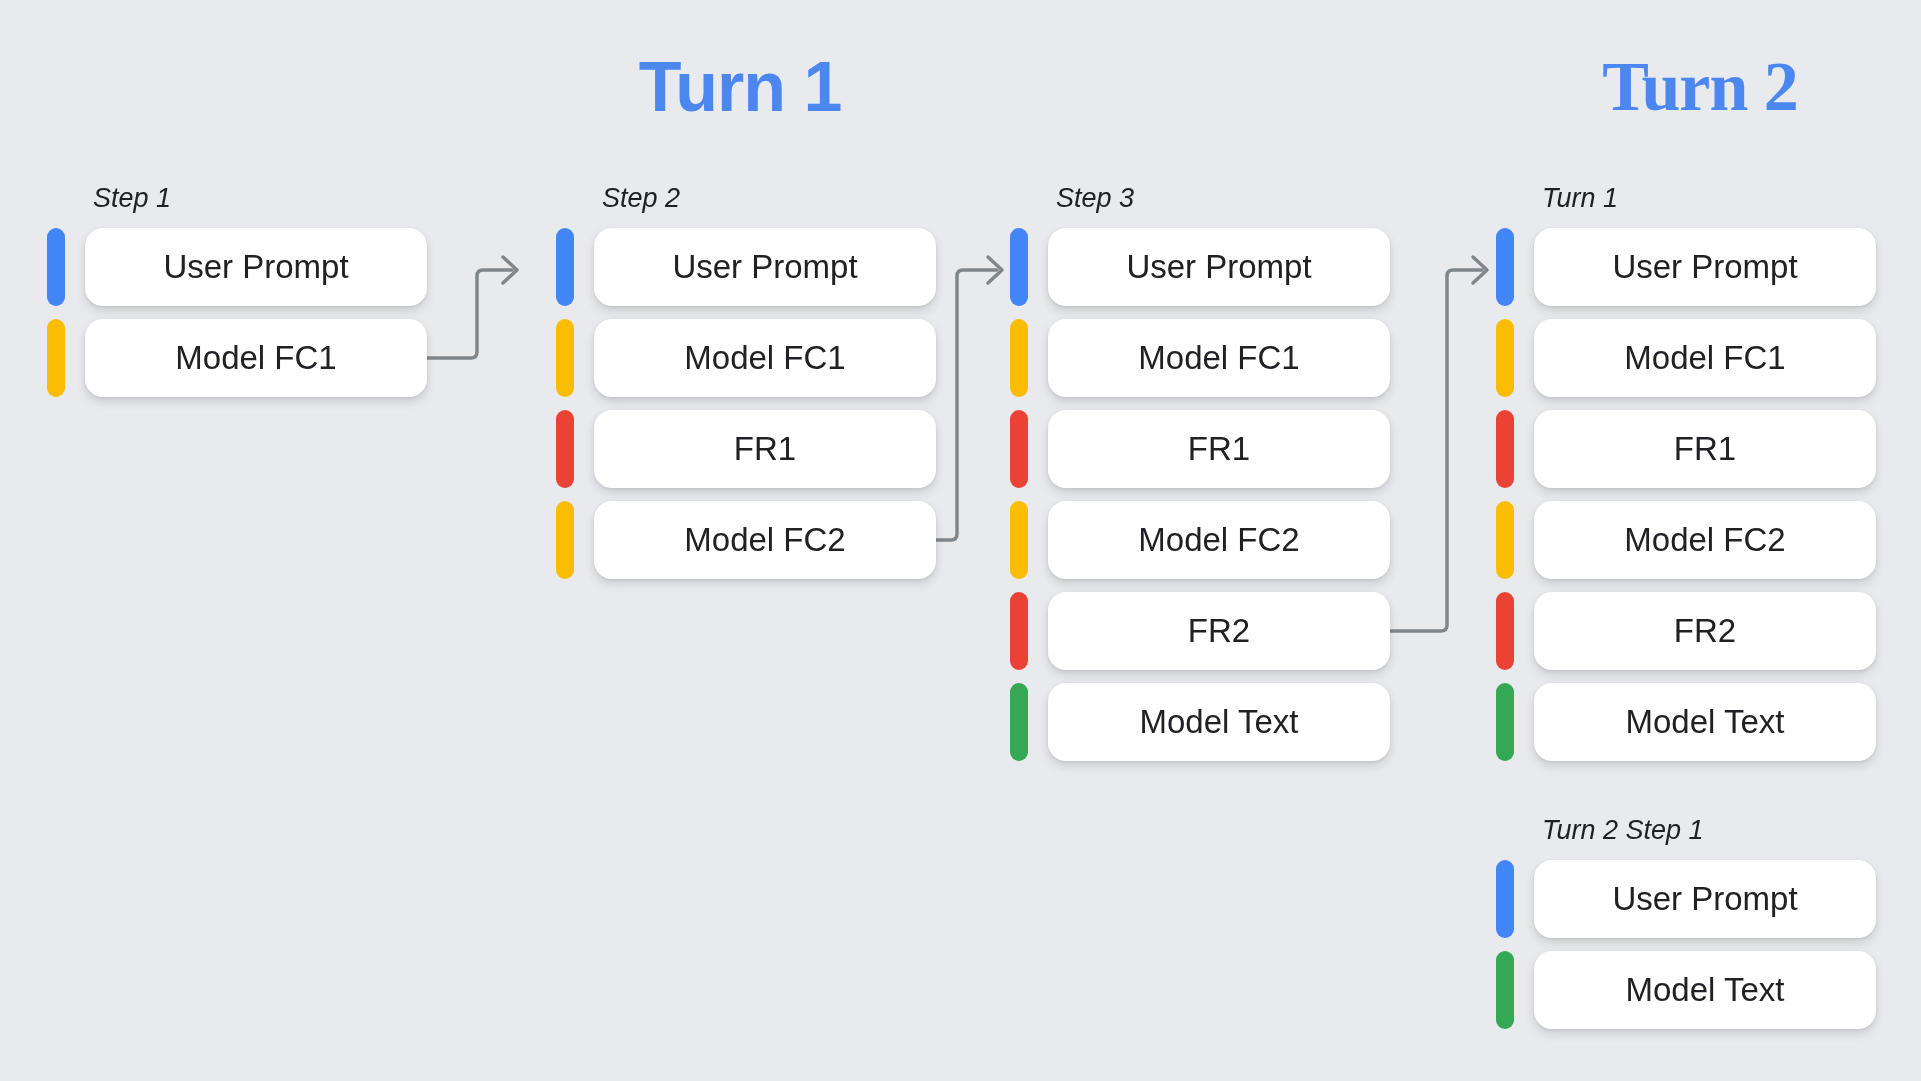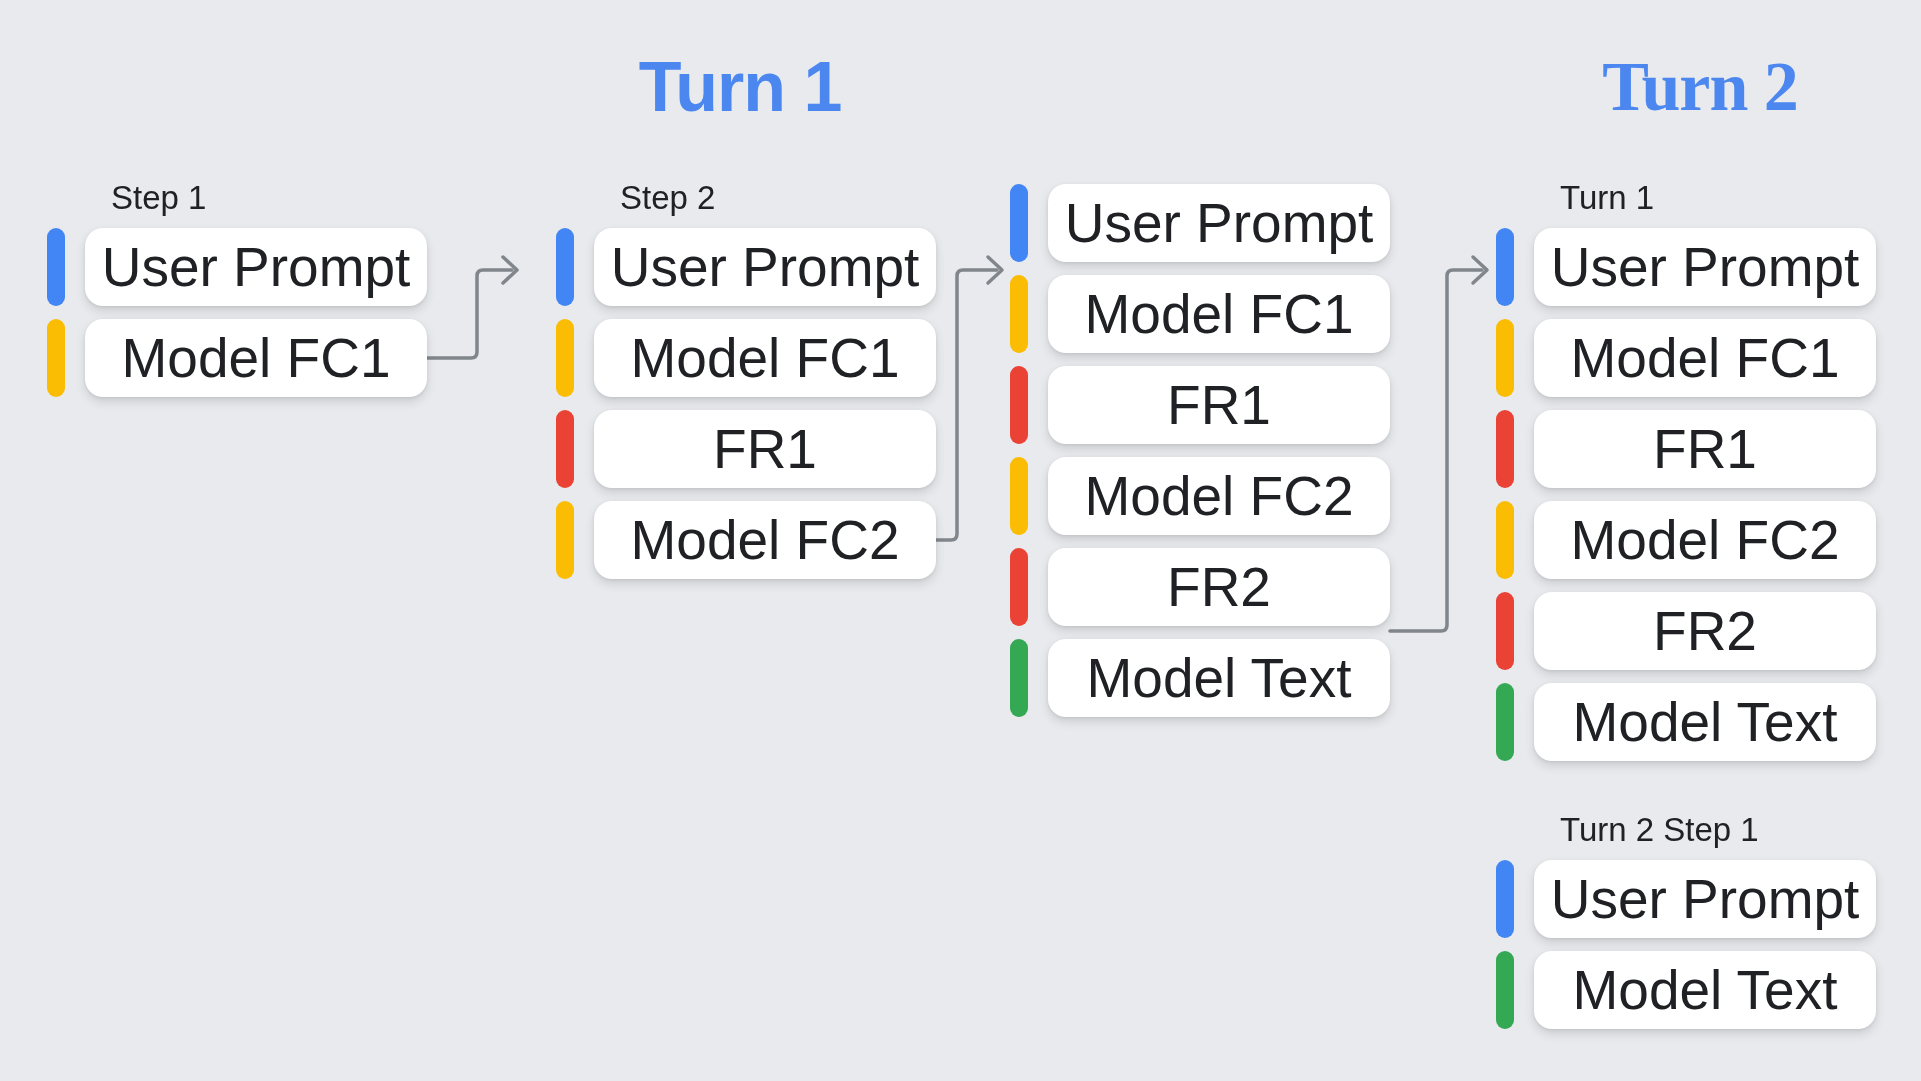--- a/index.html
+++ b/index.html
@@ -22,26 +22,27 @@
     font-weight: 600;
     letter-spacing: -1px;
     color: var(--title-blue, #4C87F0);
     white-space: nowrap;
   }
   .group {
     position: absolute;
     width: 400px;
   }
   .group-label {
-    margin-left: 64px;
-    font-size: 33px;
+    margin-left: 46px;
+    font-size: 27px;
     line-height: 28px;
     color: var(--text-dark, #202124);
     margin-bottom: 16px;
     white-space: nowrap;
+    font-style: italic;
   }
   .row {
     display: flex;
     align-items: stretch;
     height: 78px;
     margin-bottom: 13px;
   }
   .bar {
     width: 18px;
     border-radius: 9px;
@@ -53,21 +54,21 @@
   .bar-fr   { background: var(--bar-red, #EA4335); }
   .bar-text { background: var(--bar-green, #34A853); }
   .box {
     width: 342px;
     background: var(--box-bg, #FFFFFF);
     border-radius: 18px;
     box-shadow: 0 5px 10px rgba(60,64,67,0.16), 0 1px 3px rgba(60,64,67,0.10);
     display: flex;
     align-items: center;
     justify-content: center;
-    font-size: 55px;
+    font-size: 33px;
     color: var(--text-dark, #202124);
     white-space: nowrap;
   }
   .arrow-layer {
     position: absolute;
     left: 0; top: 0;
     width: 1921px; height: 1081px;
     pointer-events: none;
   }
   .arrow-path {
@@ -127,20 +128,21 @@
       <span class="bar bar-fr"></span>
       <div class="box">FR1</div>
     </div>
     <div class="row">
       <span class="bar bar-fc"></span>
       <div class="box">Model FC2</div>
     </div>
   </div>
 
   <div class="group" style="left:1010px; top:184px;">
+    <div class="group-label">Step 3</div>
     <div class="row">
       <span class="bar bar-user"></span>
       <div class="box">User Prompt</div>
     </div>
     <div class="row">
       <span class="bar bar-fc"></span>
       <div class="box">Model FC1</div>
     </div>
     <div class="row">
       <span class="bar bar-fr"></span>

